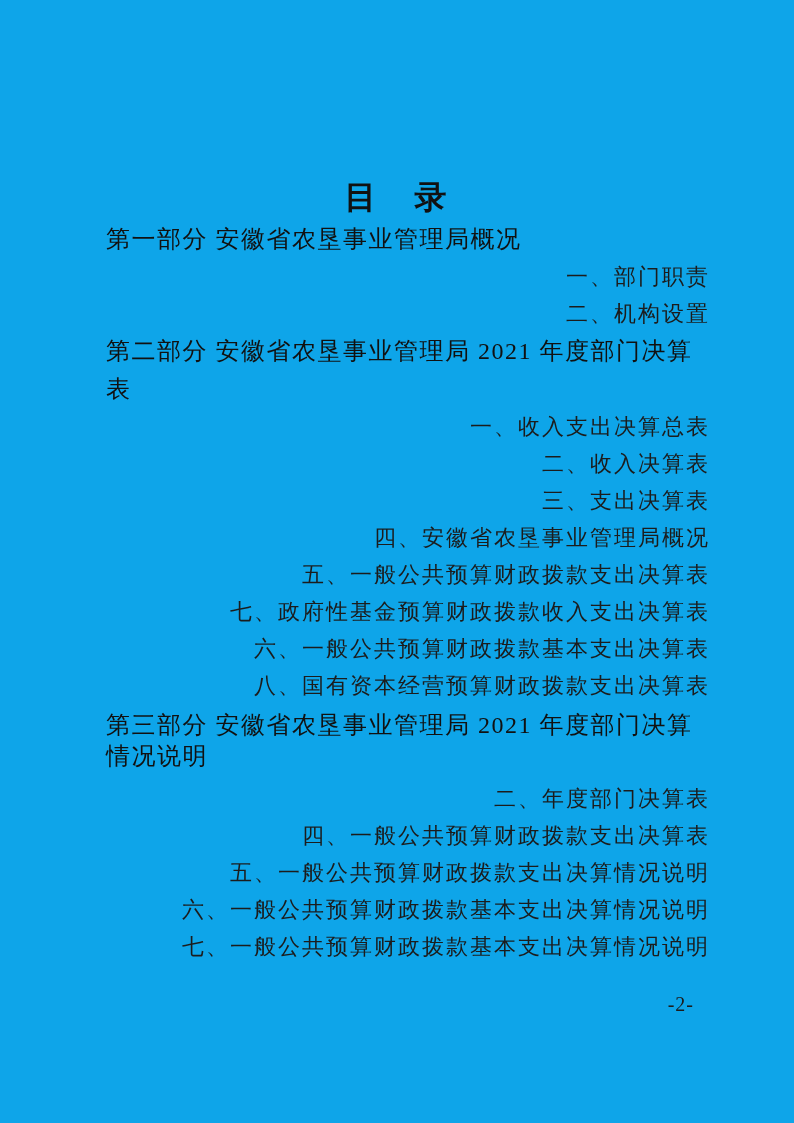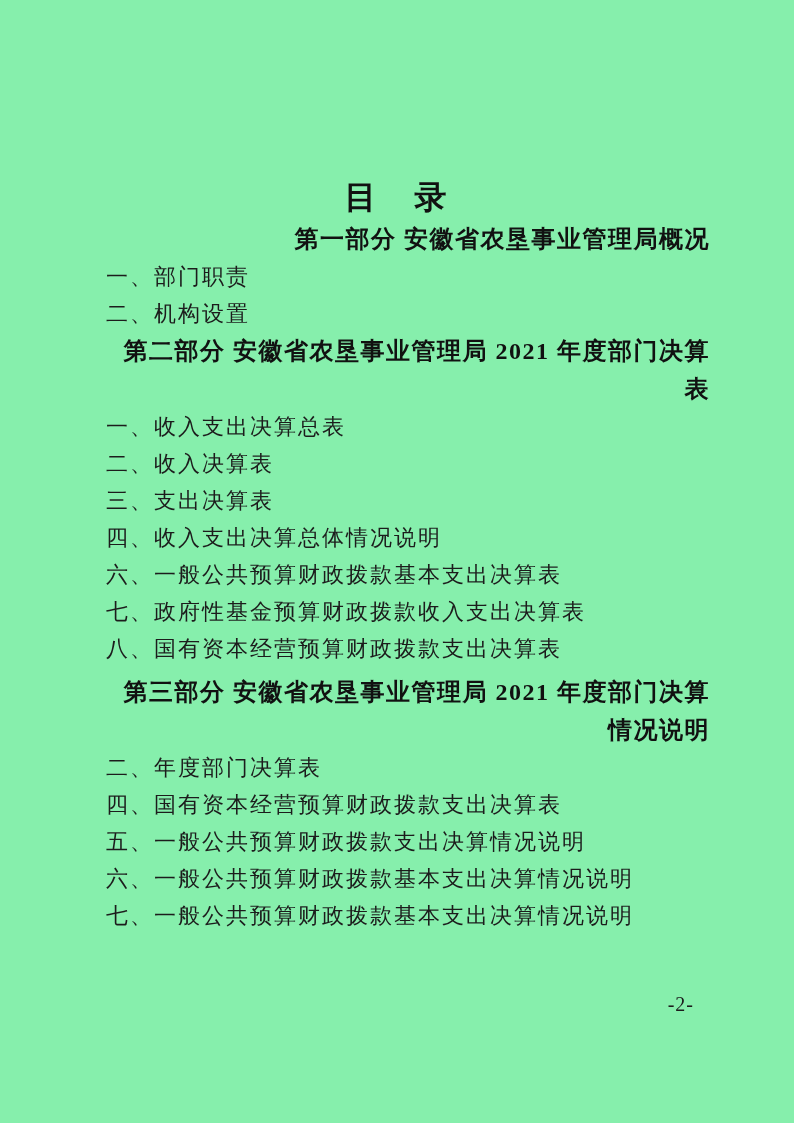--- a/index.html
+++ b/index.html
@@ -4,21 +4,21 @@
 <style>
   html, body {
     margin: 0;
     padding: 0;
     background: #ffffff;
   }
   .page {
     position: relative;
     width: 794px;
     height: 1123px;
-    background: #86efac;
+    background: #0ea5e9;
     overflow: hidden;
     font-family: "Liberation Serif", "DejaVu Serif", serif;
     color: #1a1a1a;
   }
   .doc-title {
     position: absolute;
     top: 176px;
     left: 0;
     width: 100%;
     text-align: center;
@@ -29,37 +29,38 @@
     white-space: pre;
   }
   .toc {
     position: absolute;
     top: 220px;
     left: 106px;
     width: 604px;
   }
   .sec-heading {
     font-size: 24px;
-    font-weight: bold;
+    font-weight: normal;
     letter-spacing: 1.5px;
     line-height: 38px;
     color: #111111;
-    text-align: right;
   }
   .sec-heading-wrap {
-    line-height: 38px;
+    line-height: 31px;
     margin-top: 6px;
+    margin-bottom: 8px;
   }
   .toc-item {
     font-size: 22px;
     letter-spacing: 2px;
     line-height: 37px;
     height: 37px;
     white-space: nowrap;
     color: #1c1c1c;
+    text-align: right;
   }
   .page-number {
     position: absolute;
     top: 993px;
     right: 100px;
     font-size: 20px;
     letter-spacing: 1px;
     color: #1c1c1c;
   }
 </style>
@@ -73,28 +74,29 @@
   <div class="toc">
 
     <div class="sec-heading">第一部分 安徽省农垦事业管理局概况</div>
     <div class="toc-item">一、部门职责</div>
     <div class="toc-item">二、机构设置</div>
 
     <div class="sec-heading">第二部分 安徽省农垦事业管理局 2021 年度部门决算表</div>
     <div class="toc-item">一、收入支出决算总表</div>
     <div class="toc-item">二、收入决算表</div>
     <div class="toc-item">三、支出决算表</div>
-    <div class="toc-item">四、收入支出决算总体情况说明</div>
+    <div class="toc-item">四、安徽省农垦事业管理局概况</div>
+    <div class="toc-item">五、一般公共预算财政拨款支出决算表</div>
+    <div class="toc-item">七、政府性基金预算财政拨款收入支出决算表</div>
     <div class="toc-item">六、一般公共预算财政拨款基本支出决算表</div>
-    <div class="toc-item">七、政府性基金预算财政拨款收入支出决算表</div>
     <div class="toc-item">八、国有资本经营预算财政拨款支出决算表</div>
 
     <div class="sec-heading sec-heading-wrap">第三部分 安徽省农垦事业管理局 2021 年度部门决算情况说明</div>
     <div class="toc-item">二、年度部门决算表</div>
-    <div class="toc-item">四、国有资本经营预算财政拨款支出决算表</div>
+    <div class="toc-item">四、一般公共预算财政拨款支出决算表</div>
     <div class="toc-item">五、一般公共预算财政拨款支出决算情况说明</div>
     <div class="toc-item">六、一般公共预算财政拨款基本支出决算情况说明</div>
     <div class="toc-item">七、一般公共预算财政拨款基本支出决算情况说明</div>
 
   </div>
 
   <div class="page-number">-2-</div>
 
 </div>
 

